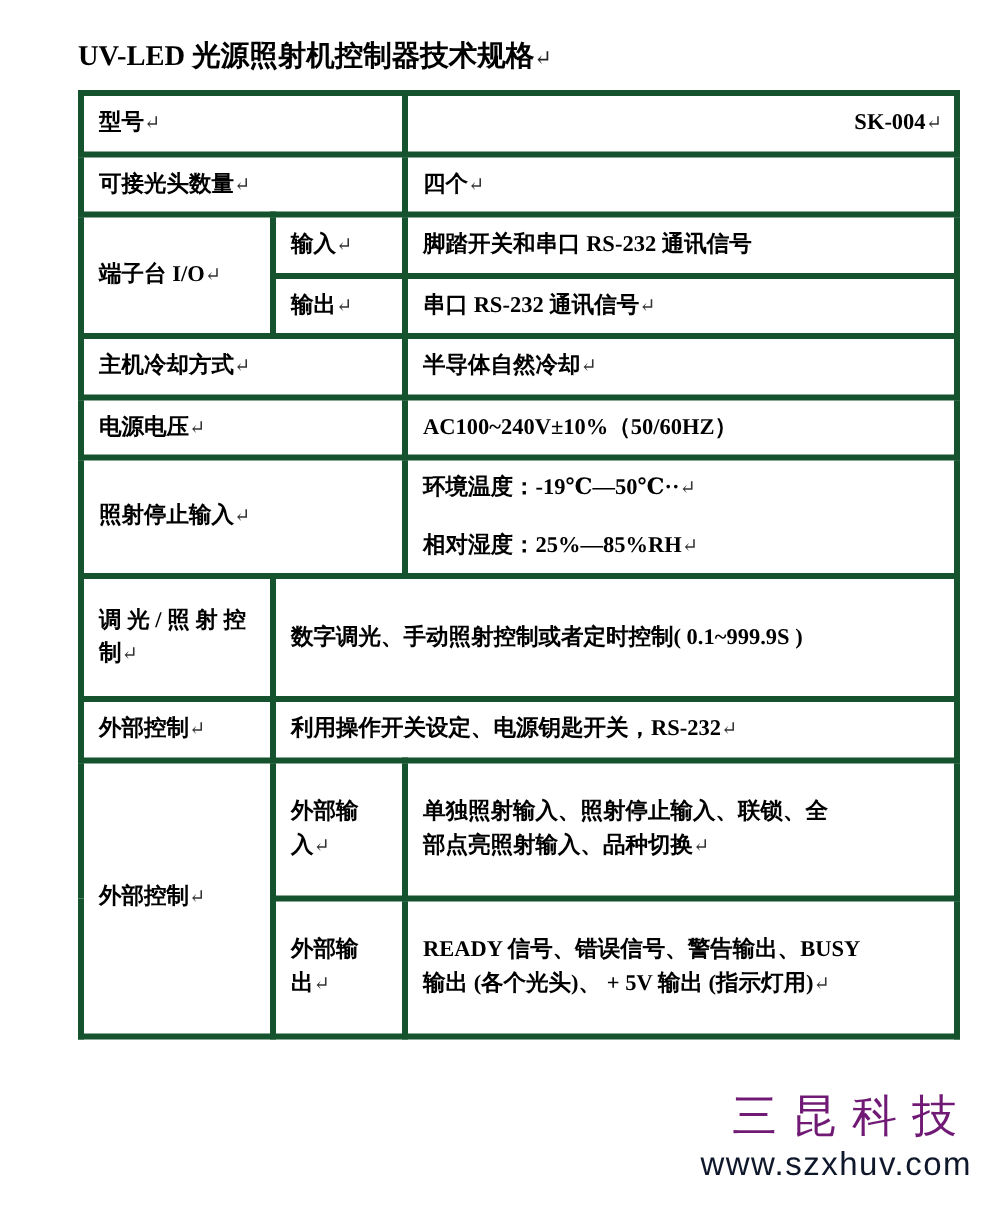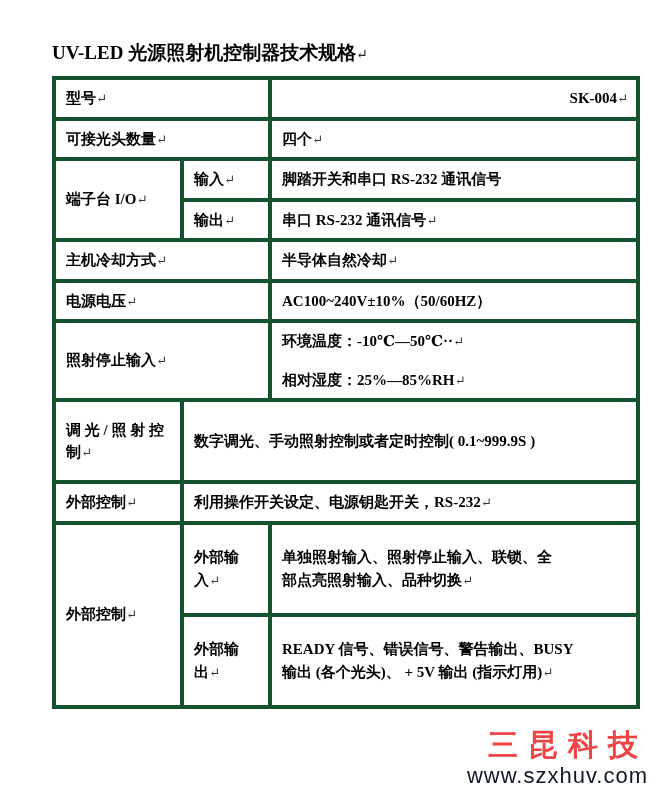--- a/index.html
+++ b/index.html
@@ -13,21 +13,21 @@
     font-family: "Liberation Serif", "DejaVu Serif", serif;
     color: #000000;
     overflow: hidden;
     position: relative;
   }
   .page {
     position: relative;
     width: 670px;
     height: 803px;
     box-sizing: border-box;
-    padding: 40px 34px 0 52px;
+    padding: 24px 34px 0 52px;
   }
   .doc-title {
     font-size: 19px;
     font-weight: bold;
     letter-spacing: 0px;
     margin: 0 0 10px 0;
     white-space: nowrap;
   }
   .doc-title .pilcrow {
     font-weight: normal;
@@ -73,22 +73,22 @@
   .watermark {
     position: absolute;
     right: 22px;
     bottom: 14px;
     text-align: right;
     user-select: none;
   }
   .wm-cn {
     font-family: "Liberation Sans", "DejaVu Sans", sans-serif;
     font-size: 30px;
-    font-weight: bold;
-    color: #ef4444;
+    font-weight: normal;
+    color: #701a75;
     letter-spacing: 10px;
     line-height: 1.1;
   }
   .wm-url {
     font-family: "Liberation Sans", "DejaVu Sans", sans-serif;
     font-size: 22px;
     color: #0f172a;
     letter-spacing: 1px;
     margin-top: 2px;
   }
@@ -166,21 +166,21 @@
         <td class="value">
           <span class="nowrap">AC100~240V±10%（50/60HZ）</span>
         </td>
       </tr>
 
       <tr>
         <td class="label" colspan="2">
           <span>照射停止输入</span><span class="pilcrow">↵</span>
         </td>
         <td class="value two-line">
-          <span class="l"><span>环境温度：-10℃—50℃··</span><span class="pilcrow">↵</span></span>
+          <span class="l"><span>环境温度：-19℃—50℃··</span><span class="pilcrow">↵</span></span>
           <span class="l" style="margin-top:16px;"><span>相对湿度：25%—85%RH</span><span class="pilcrow">↵</span></span>
         </td>
       </tr>
 
       <tr>
         <td class="label" style="height:64px;margin-left:48px;">
           <span>调 光 / 照 射 控 制</span><span class="pilcrow">↵</span>
         </td>
         <td class="value" colspan="2">
           <span>数字调光、手动照射控制或者定时控制( 0.1~999.9S )</span>

